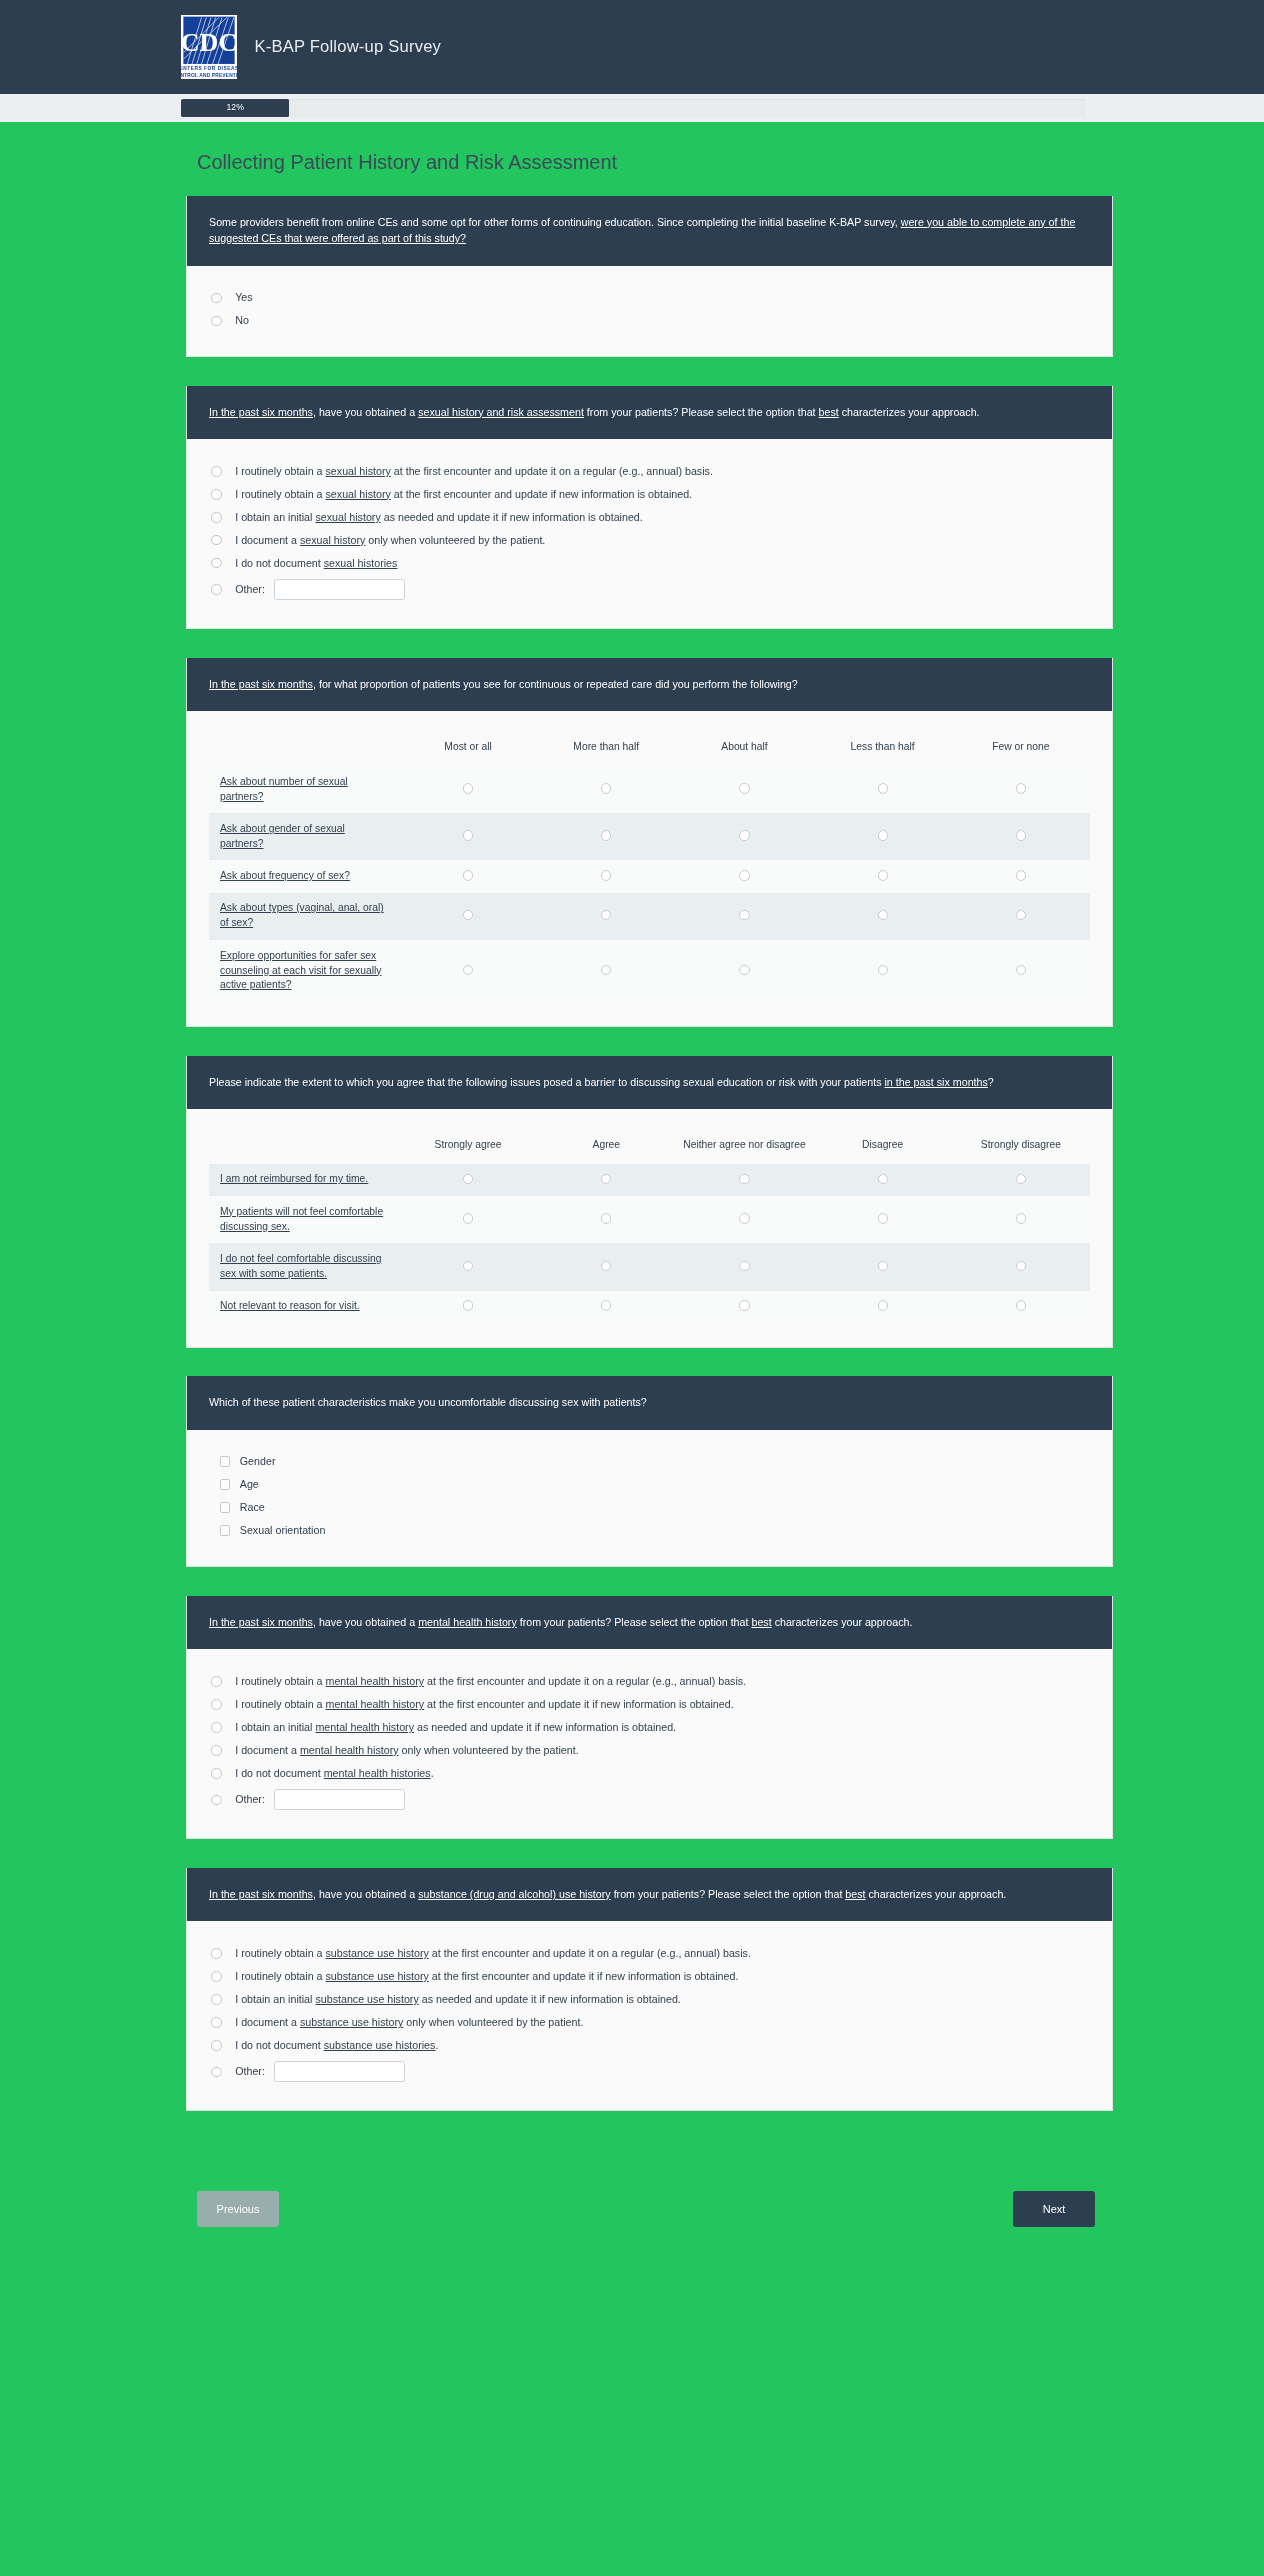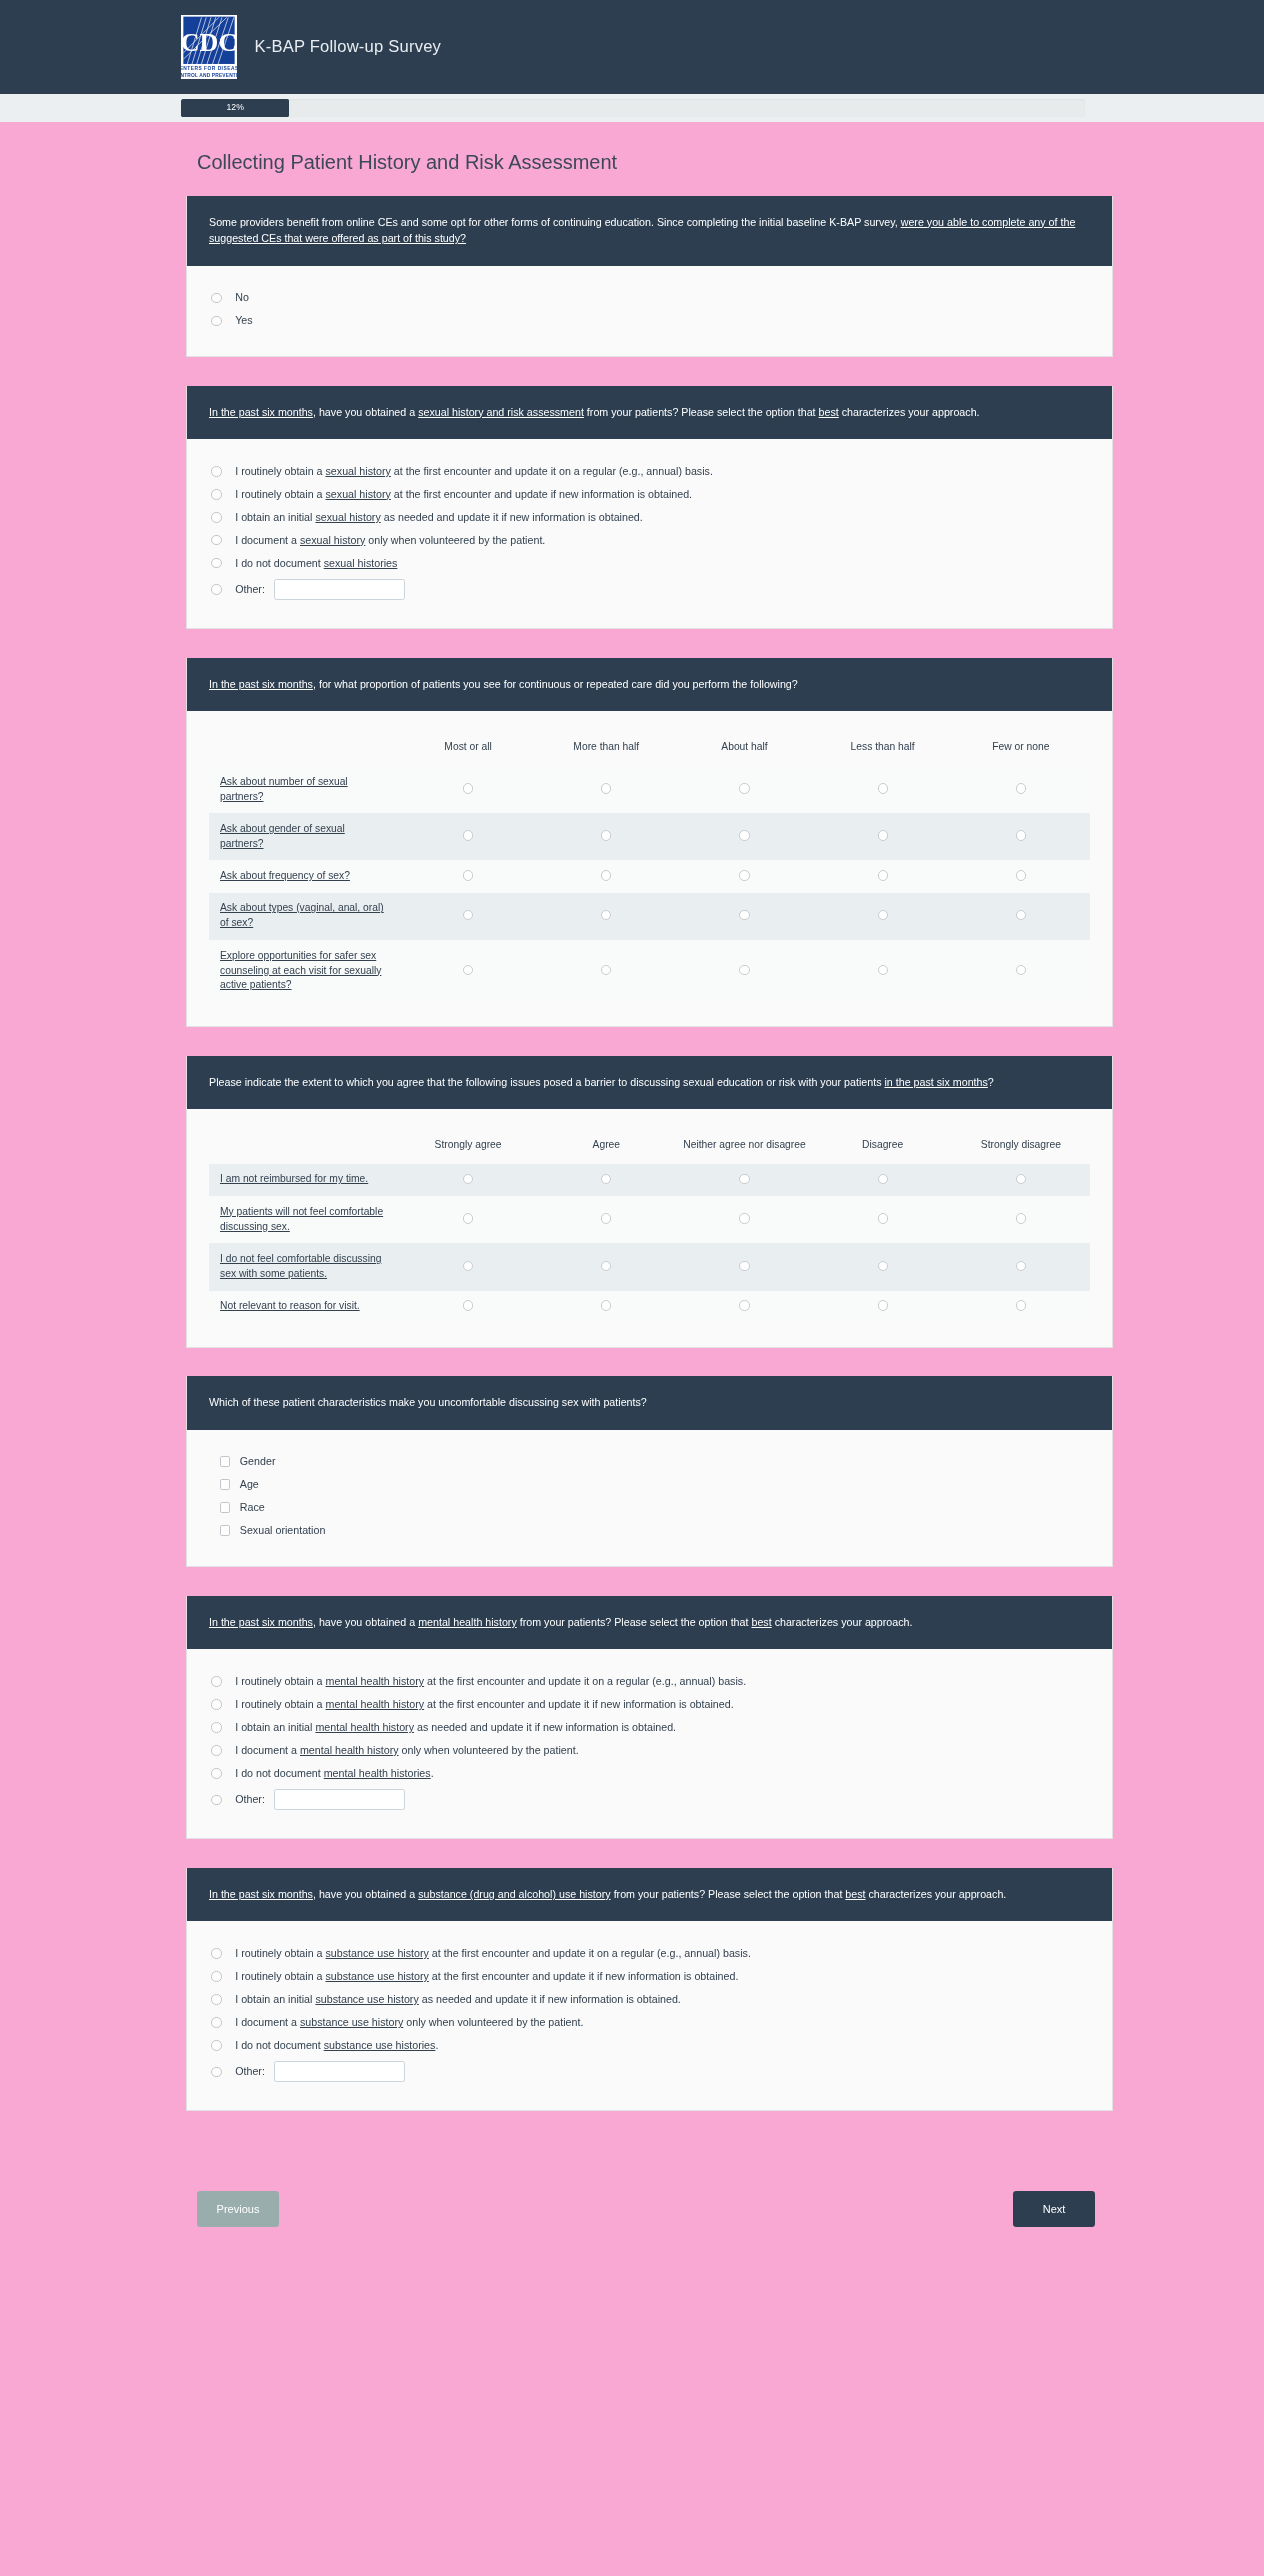--- a/index.html
+++ b/index.html
@@ -7,21 +7,21 @@
   html, body {
     margin: 0; padding: 0;
     background: #f4f4f4;
     font-family: "Liberation Sans", sans-serif;
     color: #2e3c50;
   }
   .page {
     width: 1265px;
     min-height: 2576px;
     position: relative;
-    background: #f9a8d4;
+    background: #22c55e;
   }
 
   
   .header {
     height: 94px;
     background: #2c3e50;
     display: flex;
     align-items: center;
     padding-left: 181px;
   }
@@ -249,25 +249,25 @@
   <div class="content">
     <h1 class="page-title">Collecting Patient History and Risk Assessment</h1>
 
     <div class="qblock">
       <div class="qhead">
         <span>Some providers benefit from online CEs and some opt for other forms of continuing education. Since completing the initial baseline K-BAP survey, </span><u>were you able to complete any of the suggested CEs that were offered as part of this study?</u>
       </div>
       <div class="qbody">
         <div class="opt">
           <span class="radio"></span>
-          <span class="opt-label">No</span>
+          <span class="opt-label">Yes</span>
         </div>
         <div class="opt">
           <span class="radio"></span>
-          <span class="opt-label">Yes</span>
+          <span class="opt-label">No</span>
         </div>
       </div>
     </div>
 
     <div class="qblock">
       <div class="qhead"><u>In the past six months</u><span>, have you obtained a </span><u>sexual history and risk assessment</u><span> from your patients?  Please select the option that </span><u>best</u><span> characterizes your approach.</span></div>
       <div class="qbody">
           <div class="opt">
             <span class="radio"></span>
             <span class="opt-label"><span>I routinely obtain a </span><u>sexual history</u><span> at the first encounter and update it on a regular (e.g., annual) basis.</span></span>

